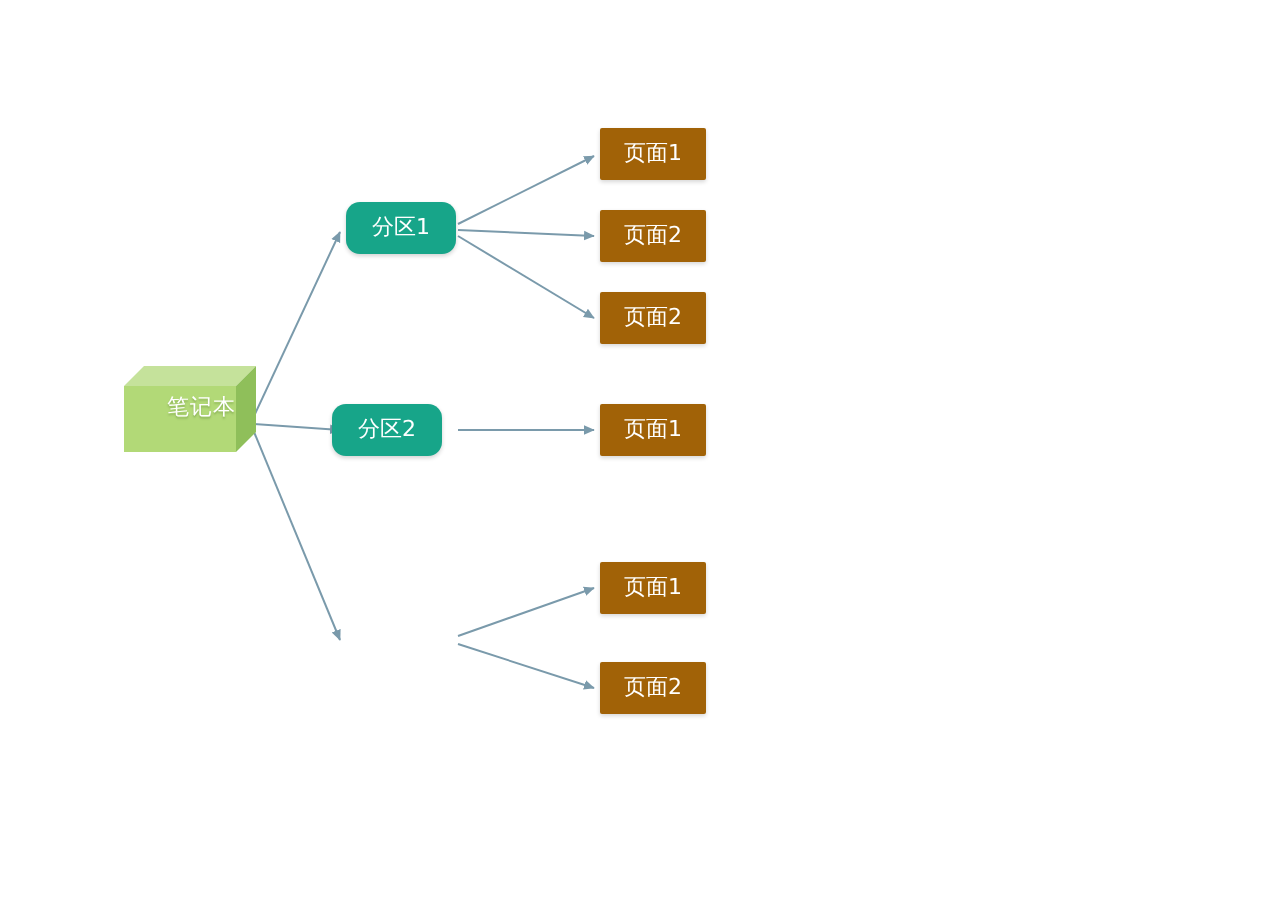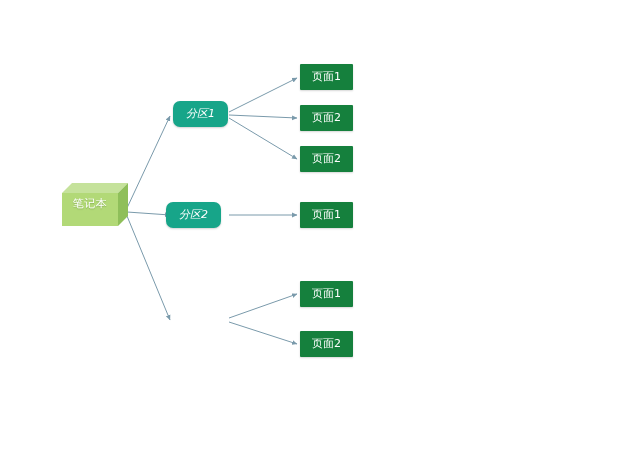--- a/index.html
+++ b/index.html
@@ -41,21 +41,21 @@
     width: 66px;
     height: 43px;
   }
   .root-node .root-label {
     position: absolute;
     left: 0;
     top: 9px;
     width: 56px;
     height: 24px;
     line-height: 24px;
-    text-align: center;
+    text-align: right;
     color: #ffffff;
     font-size: 11px;
     letter-spacing: 0.5px;
     text-shadow: 0 1px 1px rgba(90,130,50,0.45);
     white-space: nowrap;
   }
 
   
   .section-node {
     position: absolute;
@@ -67,29 +67,28 @@
   }
   .section-node .node-label {
     display: block;
     width: 55px;
     height: 26px;
     line-height: 26px;
     text-align: center;
     color: #ffffff;
     font-size: 11px;
     white-space: nowrap;
-    font-style: italic;
   }
 
   
   .page-node {
     position: absolute;
     width: 53px;
     height: 26px;
-    background: #15803d;
+    background: #a16207;
     border-radius: 1px;
     box-shadow: 0 1px 2px rgba(0,0,0,0.16);
   }
   .page-node .node-label {
     display: block;
     width: 53px;
     height: 26px;
     line-height: 26px;
     text-align: center;
     color: #ffffff;

